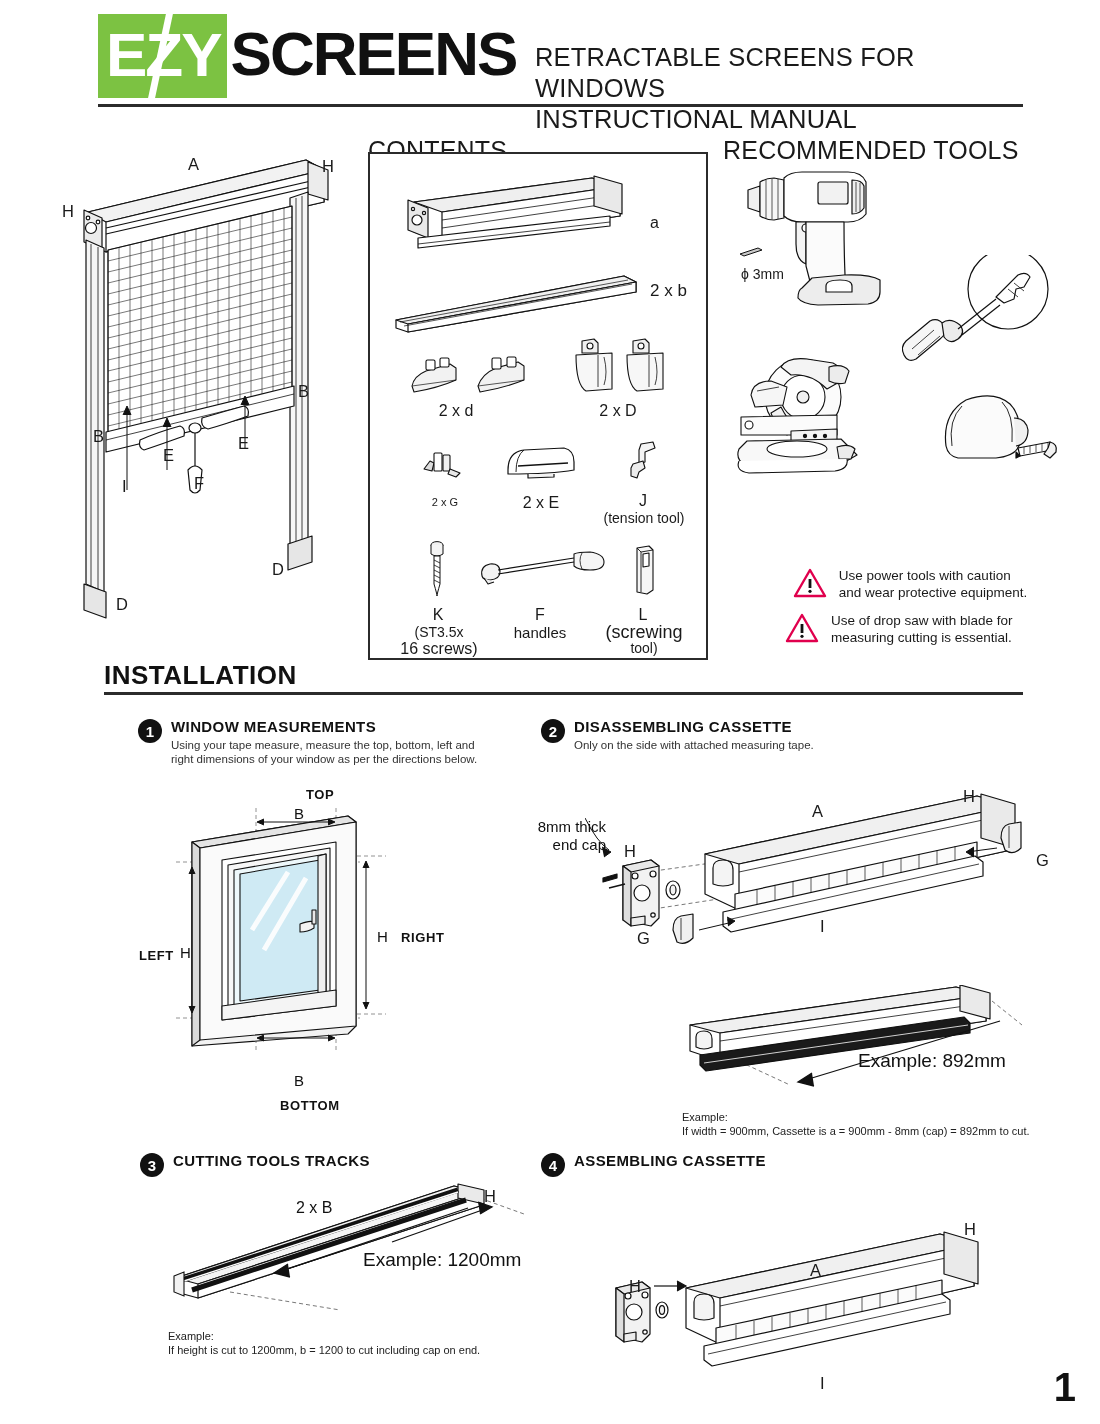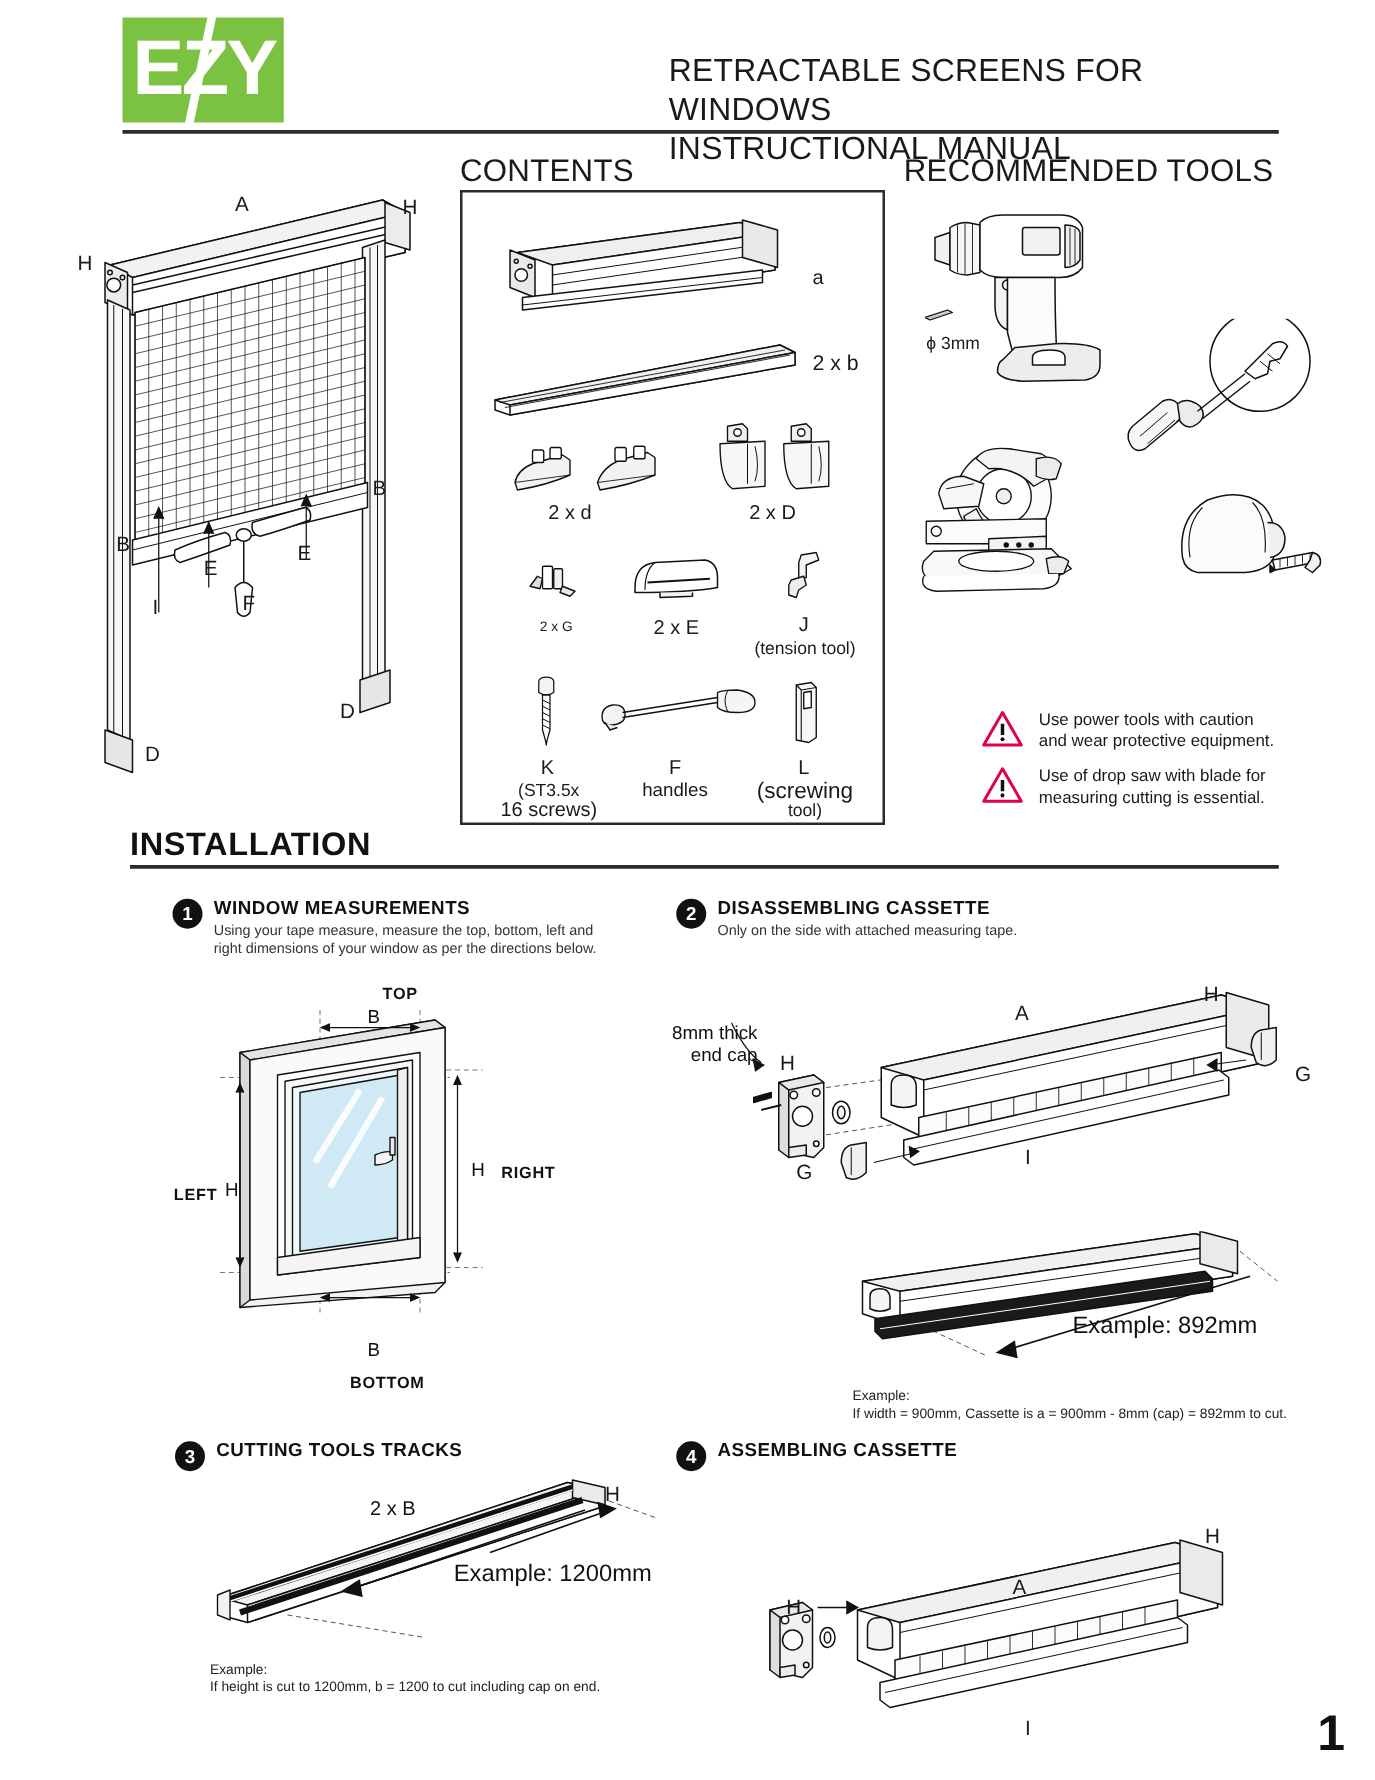--- a/index.html
+++ b/index.html
@@ -29,21 +29,21 @@
   }
   .header-titles{position:absolute;left:437px;top:28px;}
   .header-titles div{
     font-size:25.5px;line-height:31px;letter-spacing:0.2px;color:#1a1a1a;
     font-weight:400;
   }
   .rule{position:absolute;background:#2b2b2b;}
   .rule-header{left:98px;top:104px;width:925px;height:3px;}
 
   
-  .sec-h{position:absolute;font-size:25px;letter-spacing:0.2px;color:#1a1a1a;}
+  .sec-h{position:absolute;font-size:25px;letter-spacing:0.2px;color:#1a1a1a;margin-top:13px;}
   .h-contents{left:368px;top:123px;}
   .h-tools{left:723px;top:123px;}
 
   
   .contents-box{
     position:absolute;left:368px;top:152px;width:336px;height:504px;
     border:2px solid #2b2b2b;background:#fff;
   }
   .lbl{position:absolute;font-size:15px;color:#1a1a1a;text-align:center;line-height:17px;}
   .lbl.big{font-size:16.5px;}
@@ -85,20 +85,21 @@
 <body>
 
 <div class="page">
 
   <div class="header">
     <div class="logo">
       <div class="logo-mark">
         <span>EZY</span>
         <span class="slash"></span>
       </div>
+      <div class="logo-word">SCREENS</div>
     </div>
     <div class="header-titles">
       <div>RETRACTABLE SCREENS FOR WINDOWS</div>
       <div>INSTRUCTIONAL MANUAL</div>
     </div>
   </div>
   <div class="rule rule-header"></div>
 
   <div class="art" style="left:62px;top:140px;">
     <svg width="300" height="500" viewBox="0 0 300 500">
@@ -406,21 +407,21 @@
         <path d="M62 12 Q74 24 72 52" fill="none" stroke-width="0.9"></path>
         <path d="M74 28 Q86 28 88 40 Q88 54 76 56" fill="#f0f0f0"></path>
         <path d="M78 58 L110 52 L112 60 L80 66 Z" fill="#fff"></path>
         <path d="M84 57 L84 64 M90 56 L90 63 M96 55 L96 62 M102 54 L102 61 M108 53 L108 60" fill="none" stroke-width="0.7"></path>
         <path d="M110 52 Q118 54 116 62 L110 68 L104 64 L108 58 Z" fill="#f2f2f2"></path>
         <path d="M76 62 L80 66 L76 68 Z" fill="#111"></path>
       </g>
     </svg>
   </div>
 
-  <div class="warn" style="left:785px;top:568px;width:250px;">
+  <div class="warn" style="left:785px;top:568px;width:250px;justify-content:center;">
     <div class="warn-tri">
       <svg width="34" height="30" viewBox="0 0 34 30">
         <path d="M17 2 L32 28 L2 28 Z" fill="#fff" stroke="#e0004d" stroke-width="2.4" stroke-linejoin="round"></path>
         <rect x="15.6" y="11" width="2.8" height="9" fill="#111"></rect>
         <circle cx="17" cy="23.3" r="1.6" fill="#111"></circle>
       </svg>
     </div>
     <div class="warn-text">
       <div>Use power tools with caution</div>
       <div>and wear protective equipment.</div>

